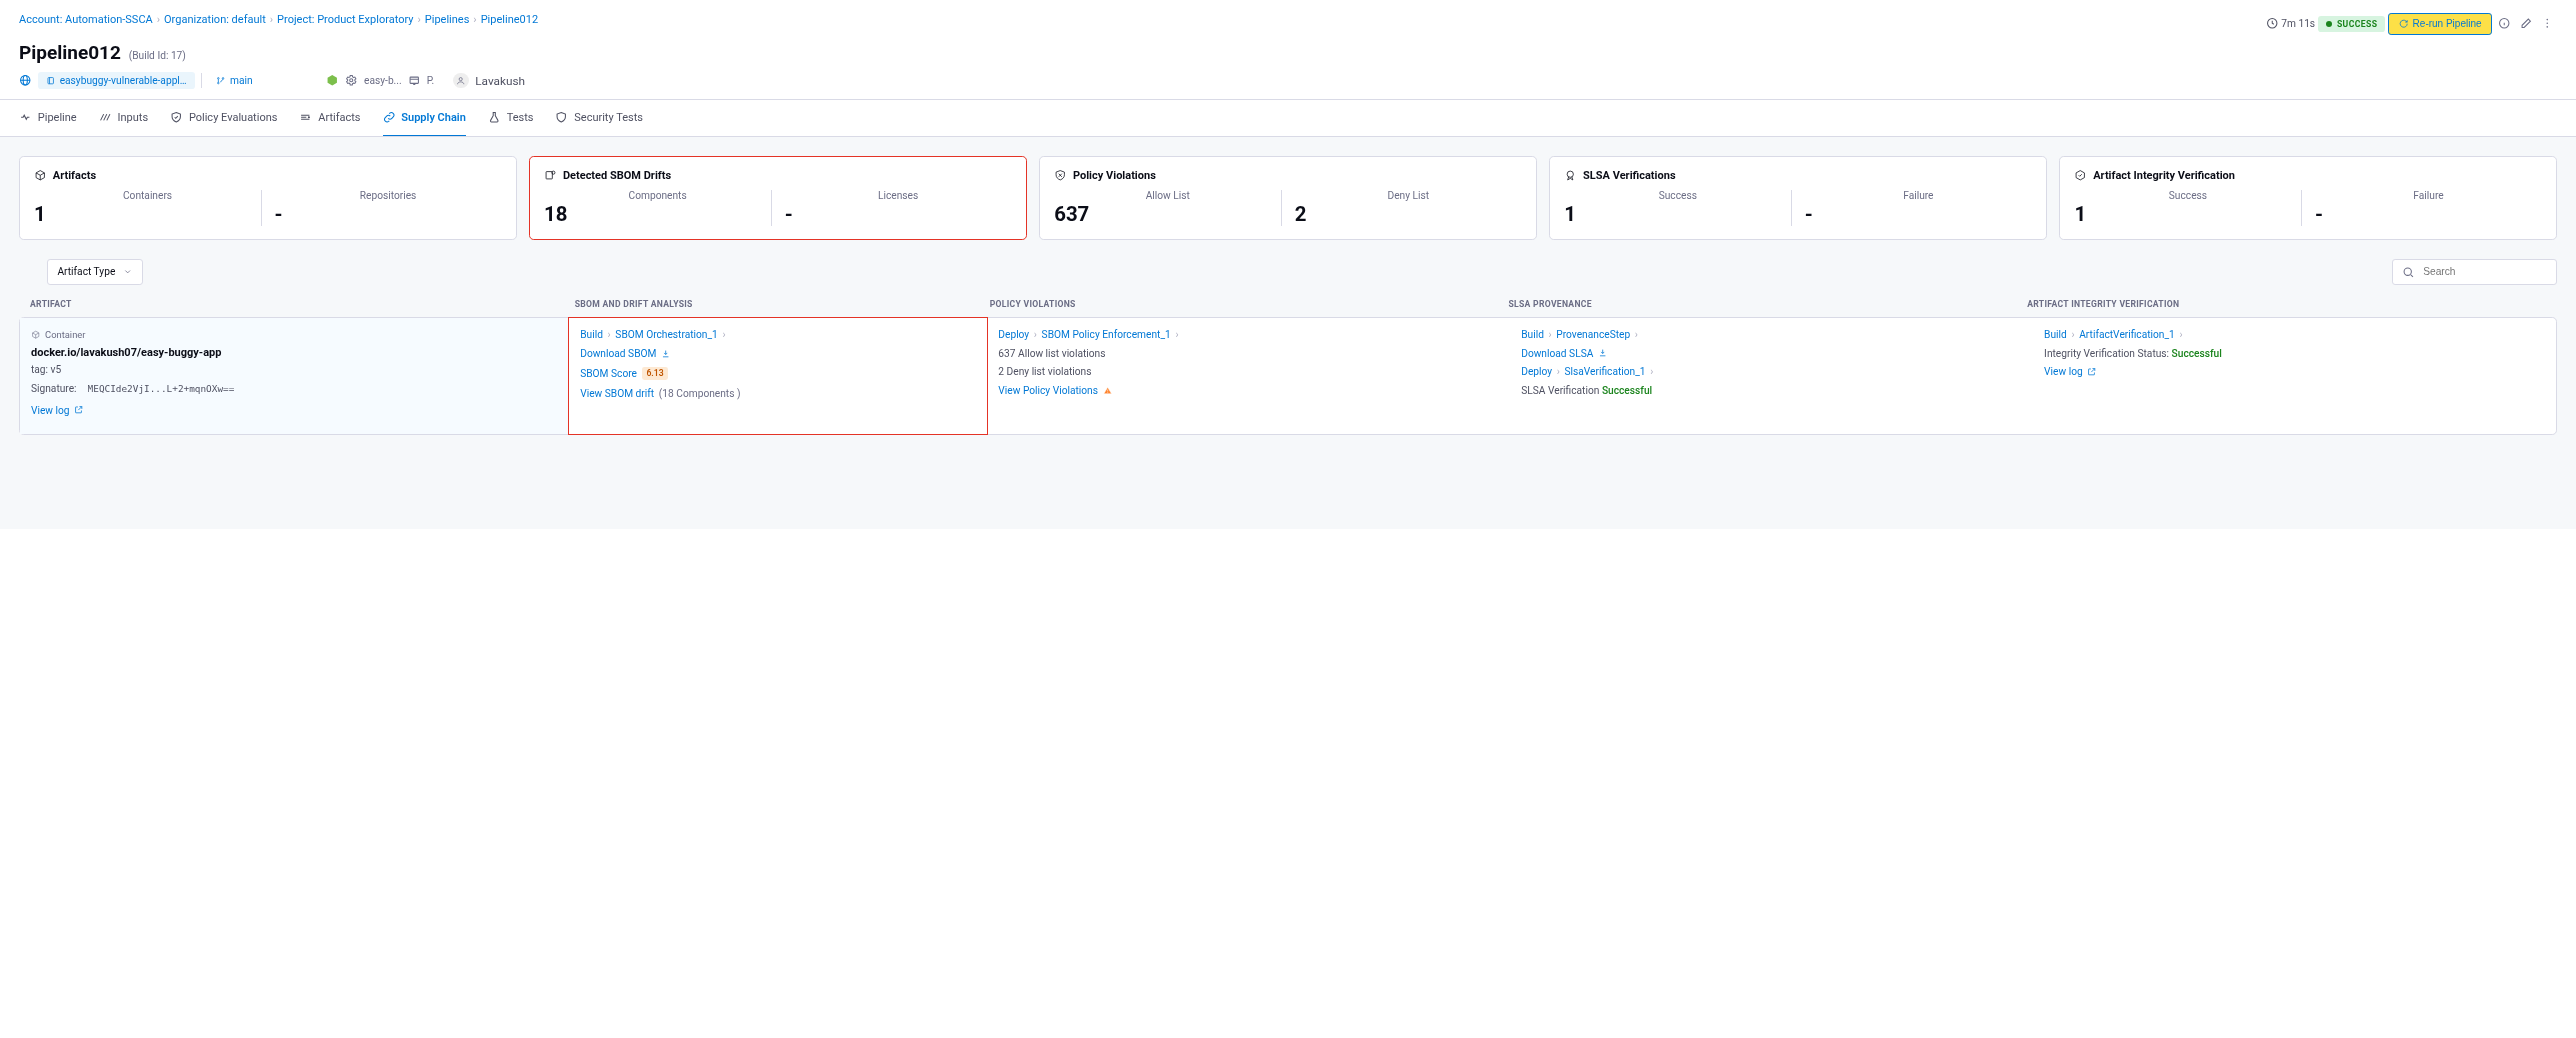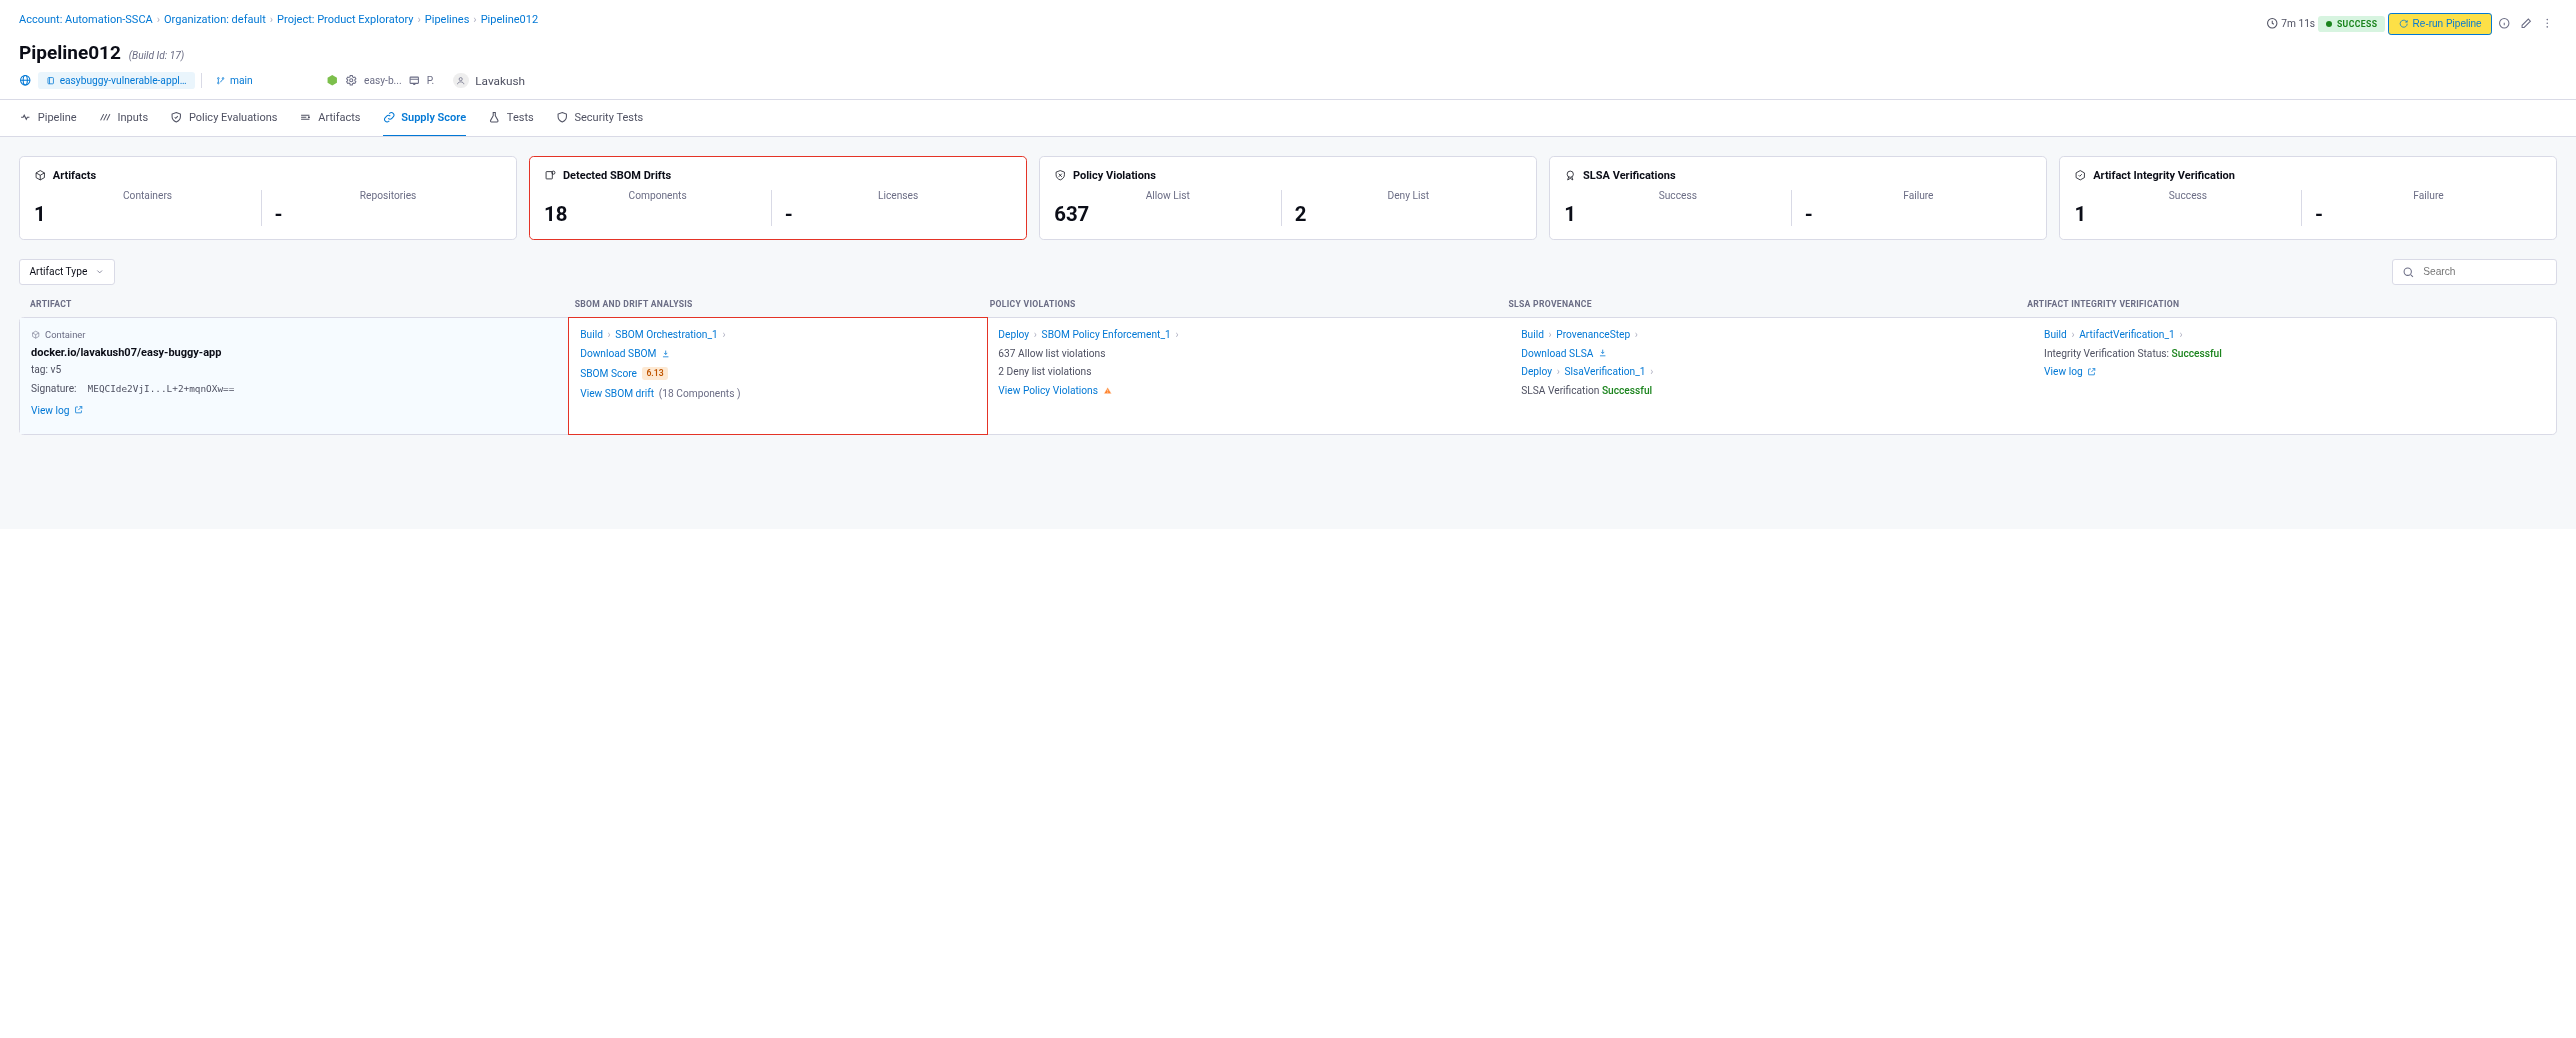--- a/index.html
+++ b/index.html
@@ -29,21 +29,21 @@
   .top-right{display:flex;align-items:center;gap:3px;}
   .clock{display:flex;align-items:center;gap:3.1px;color:#4f5162;}
   .badge-success{background:var(--green-bg);color:var(--green);font-weight:700;font-size:8.6px;letter-spacing:0.4px;padding:3.1px 7.8px;border-radius:3.1px;display:flex;align-items:center;gap:4.7px;}
   .badge-success::before{content:"";width:6.3px;height:6.3px;border-radius:50%;background:var(--green);}
   .btn-outline{border:0.8px solid var(--blue);color:var(--blue);background:#fde047;border-radius:3.1px;padding:4.7px 9.4px;display:flex;align-items:center;gap:4.7px;cursor:pointer;font-size:10px;}
   .icon-btn{color:#6b6d85;cursor:pointer;padding:3.1px;}
 
   
   .title-row{padding:6.3px 19px 0 19px;display:flex;align-items:baseline;gap:7.8px;}
   .title-row h1{font-size:19px;font-weight:700;margin:0;}
-  .build-id{color:var(--muted);font-size:10.2px;font-style:italic;}
+  .build-id{color:var(--muted);font-size:10.2px;}
 
   
   .meta-row{padding:7.8px 19px 9.4px 19px;display:flex;align-items:center;gap:19px;}
   .meta-group{display:flex;align-items:center;gap:6.3px;}
   .chip{background:var(--blue-light);border-radius:3.1px;padding:3.1px 7.8px;display:flex;align-items:center;gap:4.7px;color:var(--blue);max-width:157px;}
   .chip span{overflow:hidden;text-overflow:ellipsis;white-space:nowrap;}
   .meta-divider{width:0.8px;height:15.7px;background:var(--border);}
   .meta-label{color:var(--muted);}
   .avatar-circle{width:15.7px;height:15.7px;border-radius:50%;background:#eee;display:flex;align-items:center;justify-content:center;}
 
@@ -61,21 +61,21 @@
   .card.highlight{border:1.6px solid var(--red);}
   .card-title{display:flex;align-items:center;gap:6.3px;font-weight:700;font-size:11px;margin-bottom:7.8px;}
   .card-cols{display:flex;}
   .card-col{flex:1;}
   .card-col+.card-col{border-left:0.8px solid var(--border);padding-left:12.5px;}
   .card-col .sub{color:var(--muted);font-size:10.2px;text-align:center;}
   .card-col .val{font-size:20.4px;font-weight:700;margin-top:1.6px;}
 
   
   .filter-row{display:flex;justify-content:space-between;align-items:center;margin:19px 0 14px 0;}
-  .select{background:#fff;border:0.8px solid var(--border);border-radius:3.1px;padding:6.3px 9.4px;display:flex;align-items:center;gap:7.8px;cursor:pointer;}
+  .select{background:#fff;border:0.8px solid var(--border);border-radius:3.1px;padding:6.3px 9.4px;display:flex;align-items:center;gap:7.8px;cursor:pointer;margin-left:28px;}
   .search{background:#fff;border:0.8px solid var(--border);border-radius:3.1px;padding:5.5px 9.4px;display:flex;align-items:center;gap:6.3px;width:165px;}
   .search input{border:none;outline:none;font-size:10.2px;flex:1;background:transparent;}
 
   
   .cols-header{display:grid;grid-template-columns:1.05fr .8fr 1fr 1fr 1fr;gap:0;color:var(--muted);font-size:8.6px;font-weight:700;letter-spacing:0.3px;padding:0 11px 7.8px 11px;}
 
   
   .row-card{background:#fff;border:0.8px solid var(--border);border-radius:4.7px;display:grid;grid-template-columns:1.05fr .8fr 1fr 1fr 1fr;}
   .row-col{padding:11px 11px;}
   .row-col.highlight-box{border:1.6px solid var(--red);margin:-0.8px;}
@@ -231,21 +231,21 @@
         <path d="M4 8h16M4 12h10M4 16h16"></path>
         <circle cx="19" cy="12" r="1" fill="currentColor"></circle>
       </svg>
       <span>Artifacts</span>
     </div>
   <div class="tab active">
       <svg class="ico" viewBox="0 0 24 24" fill="none" stroke="currentColor" stroke-width="2">
         <path d="M10 14a5 5 0 0 0 7 0l3-3a5 5 0 0 0-7-7l-1 1"></path>
         <path d="M14 10a5 5 0 0 0-7 0l-3 3a5 5 0 0 0 7 7l1-1"></path>
       </svg>
-      <span>Supply Score</span>
+      <span>Supply Chain</span>
     </div>
   <div class="tab">
       <svg class="ico" viewBox="0 0 24 24" fill="none" stroke="currentColor" stroke-width="2">
         <path d="M9 3h6M10 3v6l-5 9a2 2 0 0 0 2 3h10a2 2 0 0 0 2-3l-5-9V3"></path>
       </svg>
       <span>Tests</span>
     </div>
   <div class="tab">
       <svg class="ico" viewBox="0 0 24 24" fill="none" stroke="currentColor" stroke-width="2">
         <path d="M12 3l8 3v5c0 5-3 8-8 10-5-2-8-5-8-10V6l8-3z"></path>

